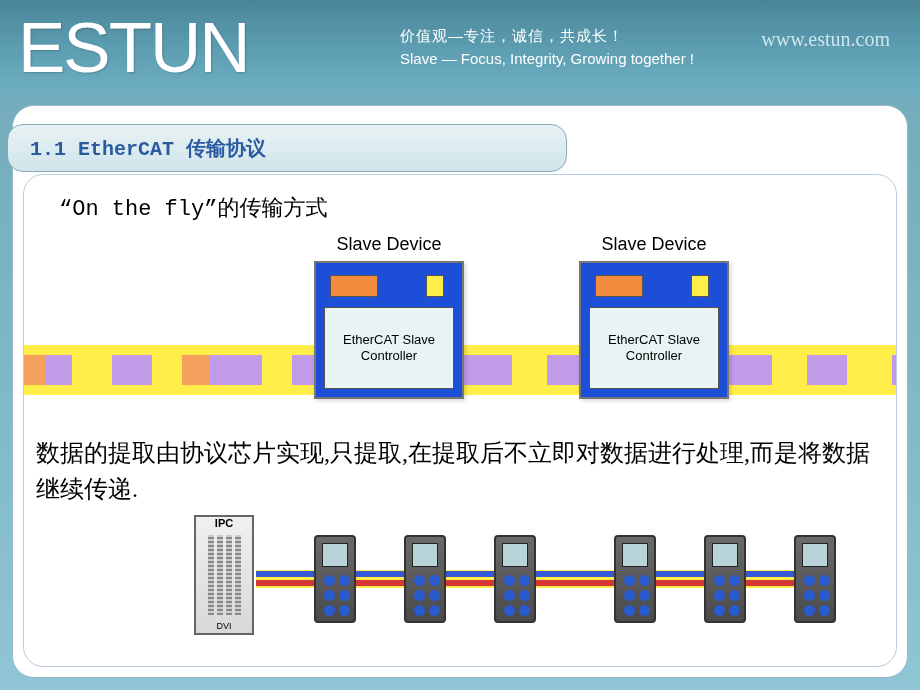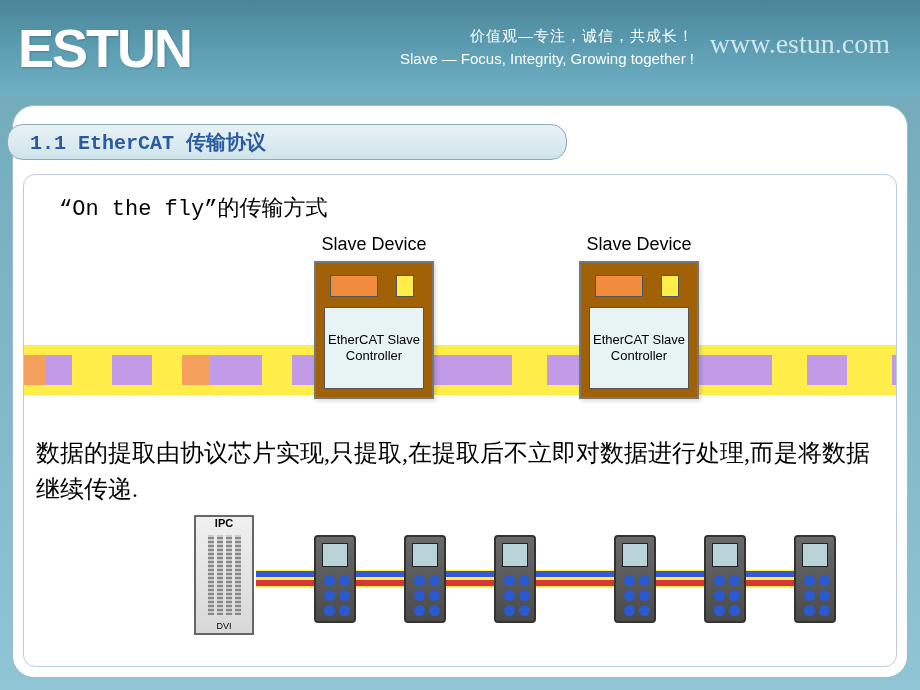--- a/index.html
+++ b/index.html
@@ -13,80 +13,80 @@
   }
   .header {
     height: 95px;
     background: linear-gradient(180deg, #4a8599 0%, #5c9db1 50%, #6fb0c4 100%);
     position: relative;
     display: flex;
     align-items: center;
   }
   .logo {
     color: #fff;
-    font-size: 54px;
-    font-weight: 700;
+    font-size: 71px;
+    font-weight: 400;
     letter-spacing: -2px;
     margin-left: 18px;
     font-family: Arial, sans-serif;
     text-shadow: 1px 1px 2px rgba(0,0,0,0.2);
   }
   .tagline {
     position: absolute;
     left: 400px;
     top: 25px;
     color: #fff;
     font-size: 15px;
     line-height: 1.5;
   }
-  .tagline .cn { letter-spacing: 1px; text-align: right; }
+  .tagline .cn { letter-spacing: 1px; }
   .url {
     position: absolute;
     right: 30px;
     top: 28px;
     color: #cfe5ec;
-    font-size: 28px;
+    font-size: 20px;
     font-family: "Times New Roman", serif;
   }
   .content {
     position: absolute;
     top: 105px;
     left: 12px;
     right: 12px;
     bottom: 12px;
     background: #fff;
     border-radius: 22px;
     border: 1px solid #9bc;
     padding: 0;
   }
   .title-band {
     position: absolute;
     top: 18px;
     left: -6px;
-    height: 36px;
+    height: 48px;
     width: 560px;
     background: linear-gradient(180deg, #e8f2f5 0%, #d0e5eb 100%);
     border: 1px solid #8ab;
     border-radius: 16px;
     display: flex;
     align-items: center;
     padding-left: 22px;
     font-family: "Courier New", SimSun, monospace;
     font-size: 20px;
     font-weight: bold;
     color: #2a5aa0;
   }
   .inner-frame {
     position: absolute;
     top: 68px;
     left: 10px;
     right: 10px;
     bottom: 10px;
     border: 1px solid #bcd;
-    border-radius: 12px;
+    border-radius: 20px;
     overflow: hidden;
   }
   .subtitle {
     position: absolute;
     top: 18px;
     left: 35px;
     font-family: "Courier New", SimSun, monospace;
     font-size: 22px;
     color: #000;
   }
@@ -115,33 +115,33 @@
   }
   .seg-yellow {
     position: absolute;
     top: 10px; height: 30px;
     background: #ffed4a;
   }
   
   .slave {
     position: absolute;
     top: 55px;
-    width: 120px;
+    width: 150px;
   }
   .slave-label {
     text-align: center;
     font-size: 18px;
     color: #000;
     background: #fff;
     margin-bottom: 2px;
     padding: 4px 0;
   }
   .slave-box {
     border: 2px solid #777;
-    background: #a16207;
+    background: #1d4ed8;
     height: 138px;
     position: relative;
     box-shadow: 2px 2px 4px rgba(0,0,0,.15);
   }
   .chip-orange {
     position: absolute;
     top: 12px; left: 14px;
     width: 48px; height: 22px;
     background: #f08c3c;
     border: 1px solid #555;

